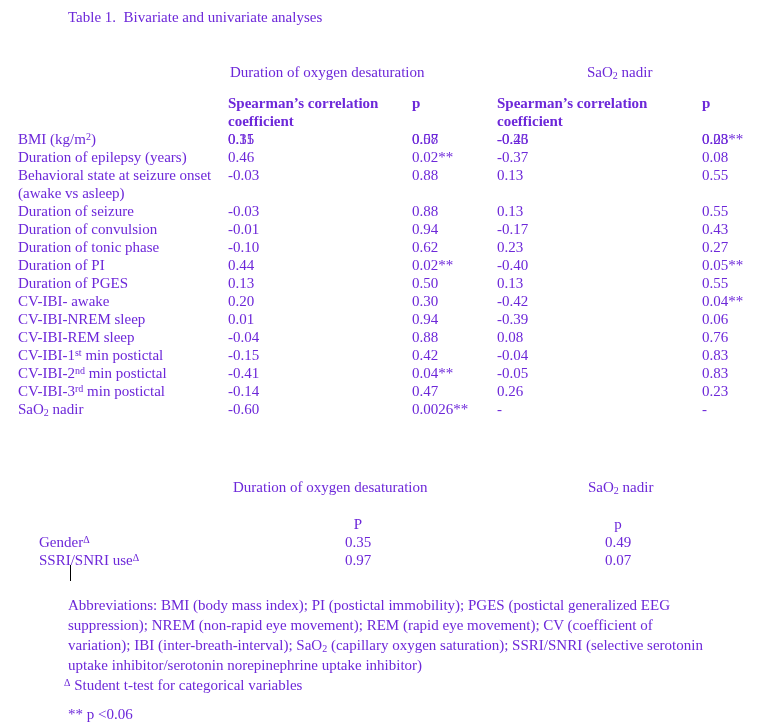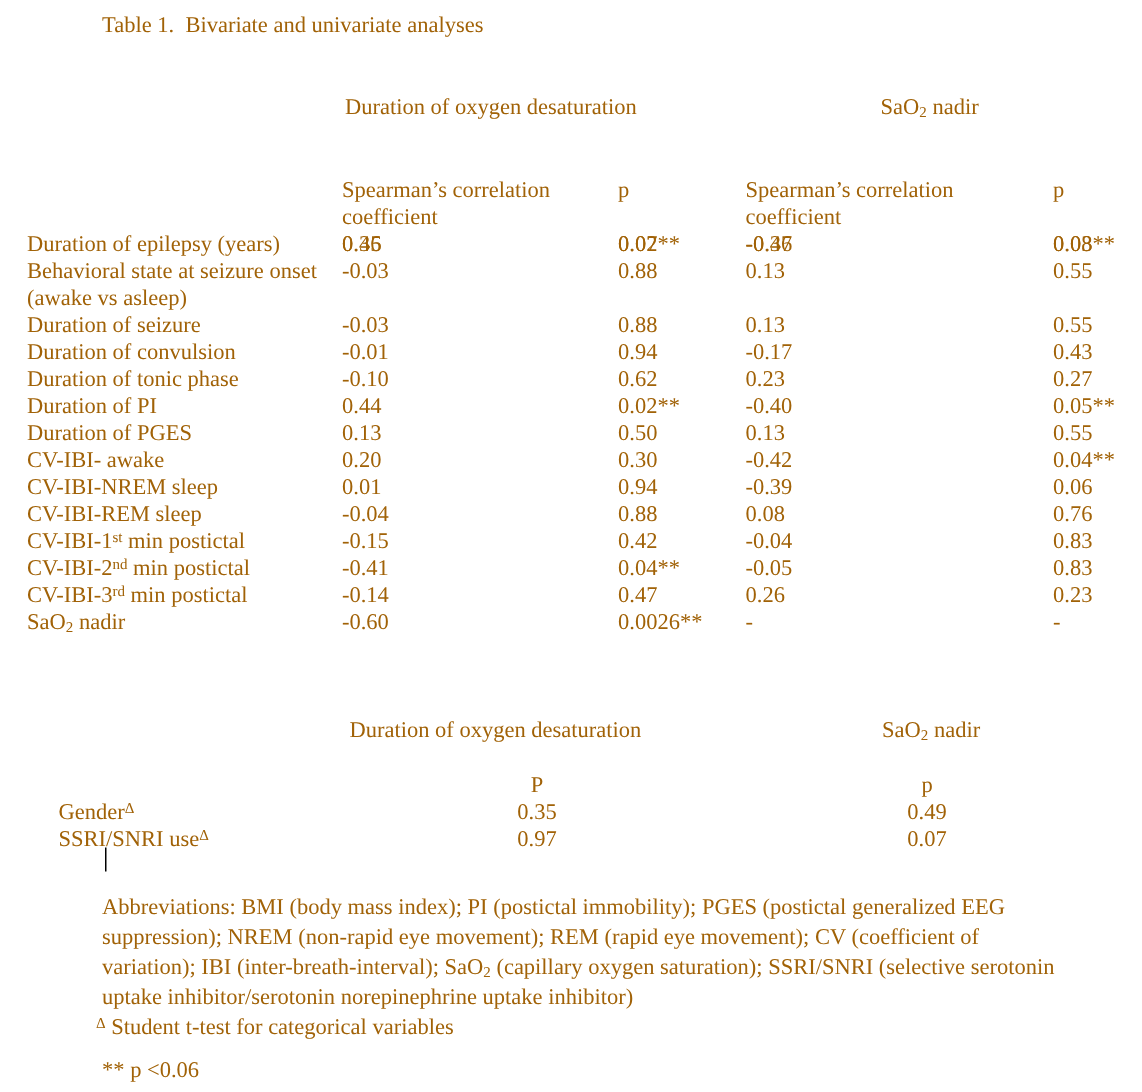--- a/index.html
+++ b/index.html
@@ -1,32 +1,32 @@
 <!DOCTYPE html>
 <html><head>
 <meta charset="utf-8">
 <style>
   html,body{margin:0;padding:0;background:#fff;}
   body{width:761px;height:728px;overflow:hidden;}
   .doc{
     position:relative;width:761px;height:728px;background:#ffffff;
     font-family:"Liberation Serif","DejaVu Serif",serif;
-    font-size:15px;line-height:18px;color:#a16207;
+    font-size:15px;line-height:18px;color:#6d28d9;
   }
   .title{position:absolute;left:68px;top:8px;white-space:pre-wrap;}
   sup{font-size:10px;line-height:0;vertical-align:4px;}
   sub{font-size:10px;line-height:0;vertical-align:-2px;}
 
   
   .t1{position:absolute;left:18px;top:63px;width:743px;}
   .row{position:relative;}
   .ghrow{height:18px;}
   .t1 .gh1{position:absolute;left:212px;top:0;white-space:nowrap;}
   .t1 .gh2{position:absolute;left:569px;top:0;white-space:nowrap;}
-  .t1 .subrow{margin-top:37px;height:36px;}
+  .t1 .subrow{margin-top:13px;height:36px;font-weight:bold;}
   .cell{position:absolute;top:0;white-space:nowrap;}
   .c0{position:static;display:block;width:208px;white-space:pre-line;}
   .c1{left:210px;}
   .c2{left:394px;}
   .c3{left:479px;}
   .c4{left:684px;}
   .prewrap{white-space:pre-line;}
 
   
   .t2{position:absolute;left:17px;top:478px;width:744px;}
@@ -64,20 +64,27 @@
       <span class="cell c4">p</span>
     </div>
     <div id="t1-rows">
         <div class="row datarow">
           <span class="cell c1">0.35</span>
           <span class="cell c2">0.07</span>
           <span class="cell c3">-0.46</span>
           <span class="cell c4">0.03**</span>
         </div>
         <div class="row datarow">
+          <div class="cell c0">BMI (kg/m<sup>2</sup>)</div>
+          <span class="cell c1">0.11</span>
+          <span class="cell c2">0.58</span>
+          <span class="cell c3">-0.23</span>
+          <span class="cell c4">0.28</span>
+        </div>
+        <div class="row datarow">
           <div class="cell c0">Duration of epilepsy (years)</div>
           <span class="cell c1">0.46</span>
           <span class="cell c2">0.02**</span>
           <span class="cell c3">-0.37</span>
           <span class="cell c4">0.08</span>
         </div>
         <div class="row datarow">
           <div class="cell c0">Behavioral state at seizure onset
 (awake vs asleep)</div>
           <span class="cell c1">-0.03</span>

